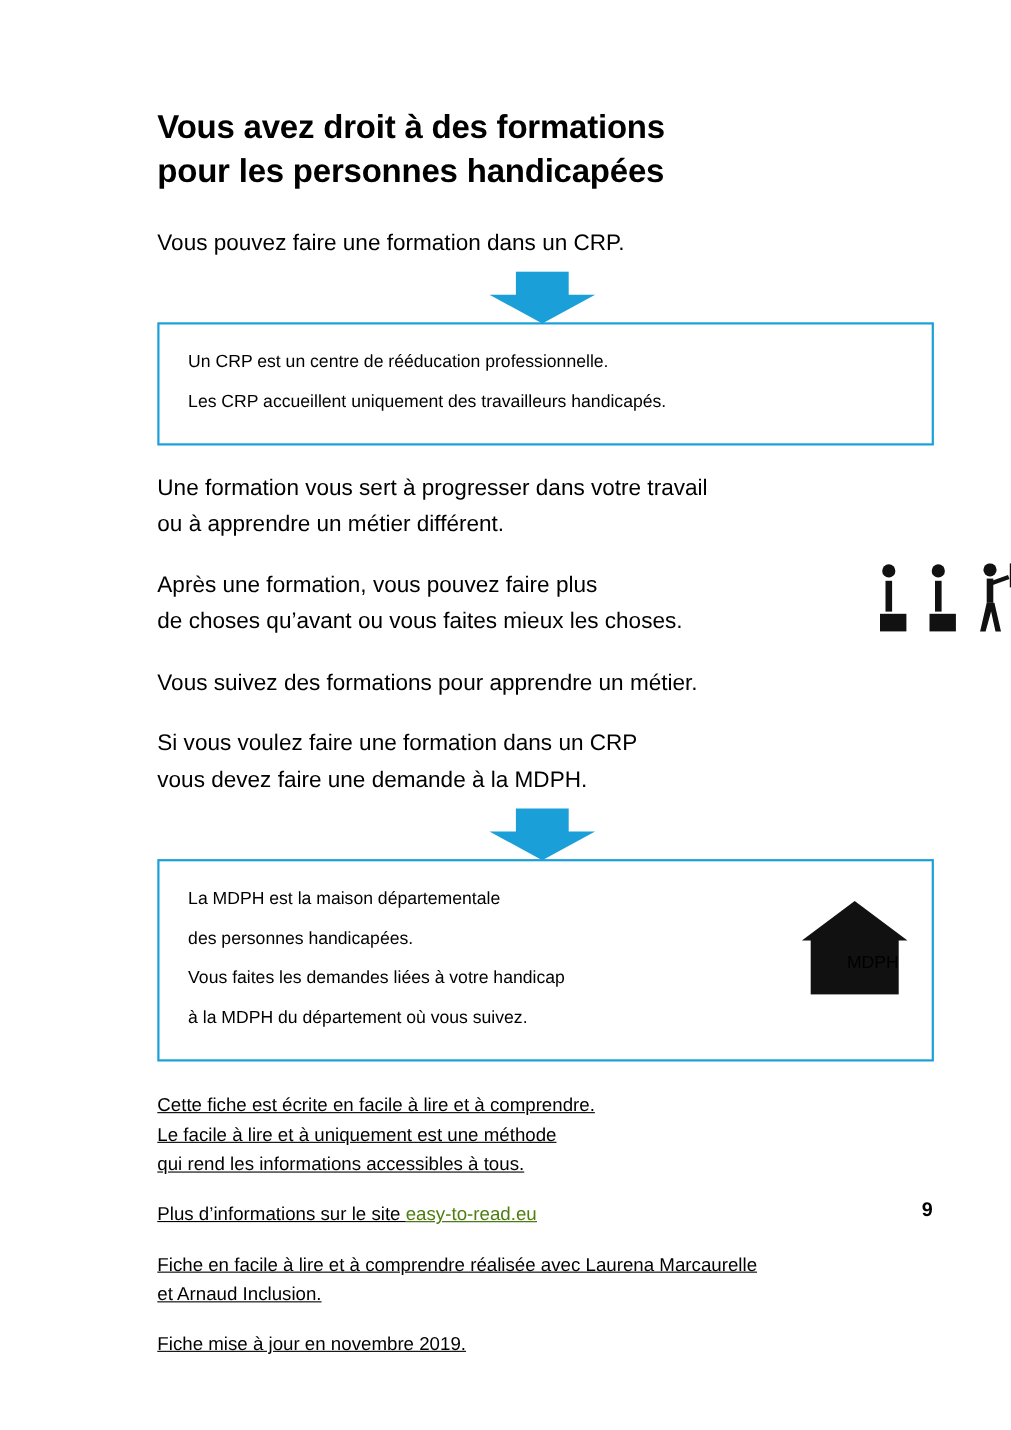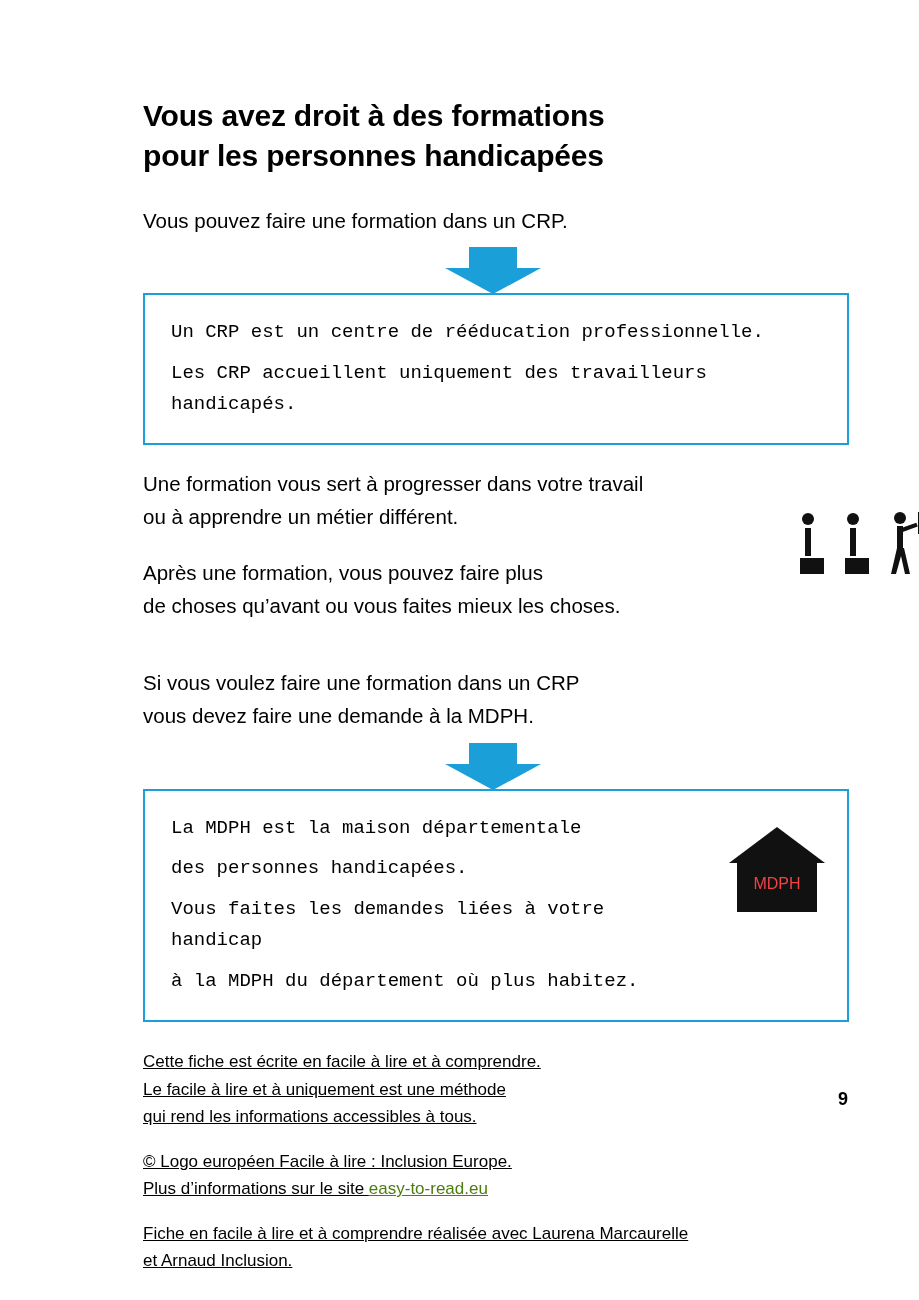--- a/index.html
+++ b/index.html
@@ -81,24 +81,23 @@
     border-left: 48px solid transparent;
     border-right: 48px solid transparent;
     border-top: 26px solid #1b9fd8;
   }
   .callout {
     border: 2.5px solid #1b9fd8;
     box-sizing: border-box;
     padding: 22px 26px 24px 26px;
   }
   .callout p {
-    font-size: 19px;
+    font-size: 16px;
     line-height: 1.62;
     margin: 0;
-    font-family: Liberation Mono, monospace;
   }
   .callout p + p {
     margin-top: 10px;
   }
   .callout.with-icon {
     position: relative;
     padding-right: 150px;
   }
 
   
@@ -125,22 +124,22 @@
     top: 35px;
     width: 80px;
     height: 50px;
     background: #111111;
   }
   .mdph-icon .label {
     position: absolute;
     left: 8px;
     top: 48px;
     width: 80px;
-    text-align: center;
-    color: #ef4444;
+    text-align: right;
+    color: #000000;
     font-size: 16px;
     font-family: "Liberation Sans", sans-serif;
   }
 
   
   .classroom-icon {
     position: absolute;
     right: 8px;
     top: 512px;
     width: 150px;
@@ -209,54 +208,56 @@
 
     <div class="spacer-22"></div>
 
     <p class="para">
       <span class="line">Après une formation, vous pouvez faire plus</span>
       <span class="line">de choses qu’avant ou vous faites mieux les choses.</span>
     </p>
 
     <div class="spacer-22"></div>
 
+    <p class="para">
+      <span class="line">Vous suivez des formations pour apprendre un métier.</span>
+    </p>
 
     <div class="spacer-22"></div>
 
     <p class="para">
       <span class="line">Si vous voulez faire une formation dans un CRP</span>
       <span class="line">vous devez faire une demande à la MDPH.</span>
     </p>
 
     <div class="callout-wrap">
       <div class="arrow-shape">
         <div class="stem"></div>
         <div class="head"></div>
       </div>
       <div class="callout with-icon">
         <p>La MDPH est la maison départementale</p>
         <p>des personnes handicapées.</p>
         <p>Vous faites les demandes liées à votre handicap</p>
-        <p>à la MDPH du département où plus habitez.</p>
+        <p>à la MDPH du département où vous suivez.</p>
         <div class="mdph-icon">
           <div class="roof"></div>
           <div class="body"></div>
           <div class="label">MDPH</div>
         </div>
       </div>
     </div>
 
     <div class="notes">
       <p>
         <span class="line">Cette fiche est écrite en facile à lire et à comprendre.</span>
         <span class="line">Le facile à lire et à uniquement est une méthode</span>
         <span class="line">qui rend les informations accessibles à tous.</span>
       </p>
       <p>
-        <span class="line">© Logo européen Facile à lire : Inclusion Europe.</span>
         <span class="line"><span>Plus d’informations sur le site </span><a href="#">easy-to-read.eu</a></span>
       </p>
       <p>
         <span class="line">Fiche en facile à lire et à comprendre réalisée avec Laurena Marcaurelle</span>
         <span class="line">et Arnaud Inclusion.</span>
       </p>
       <p>
         <span class="line">Fiche mise à jour en novembre 2019.</span>
       </p>
     </div>

